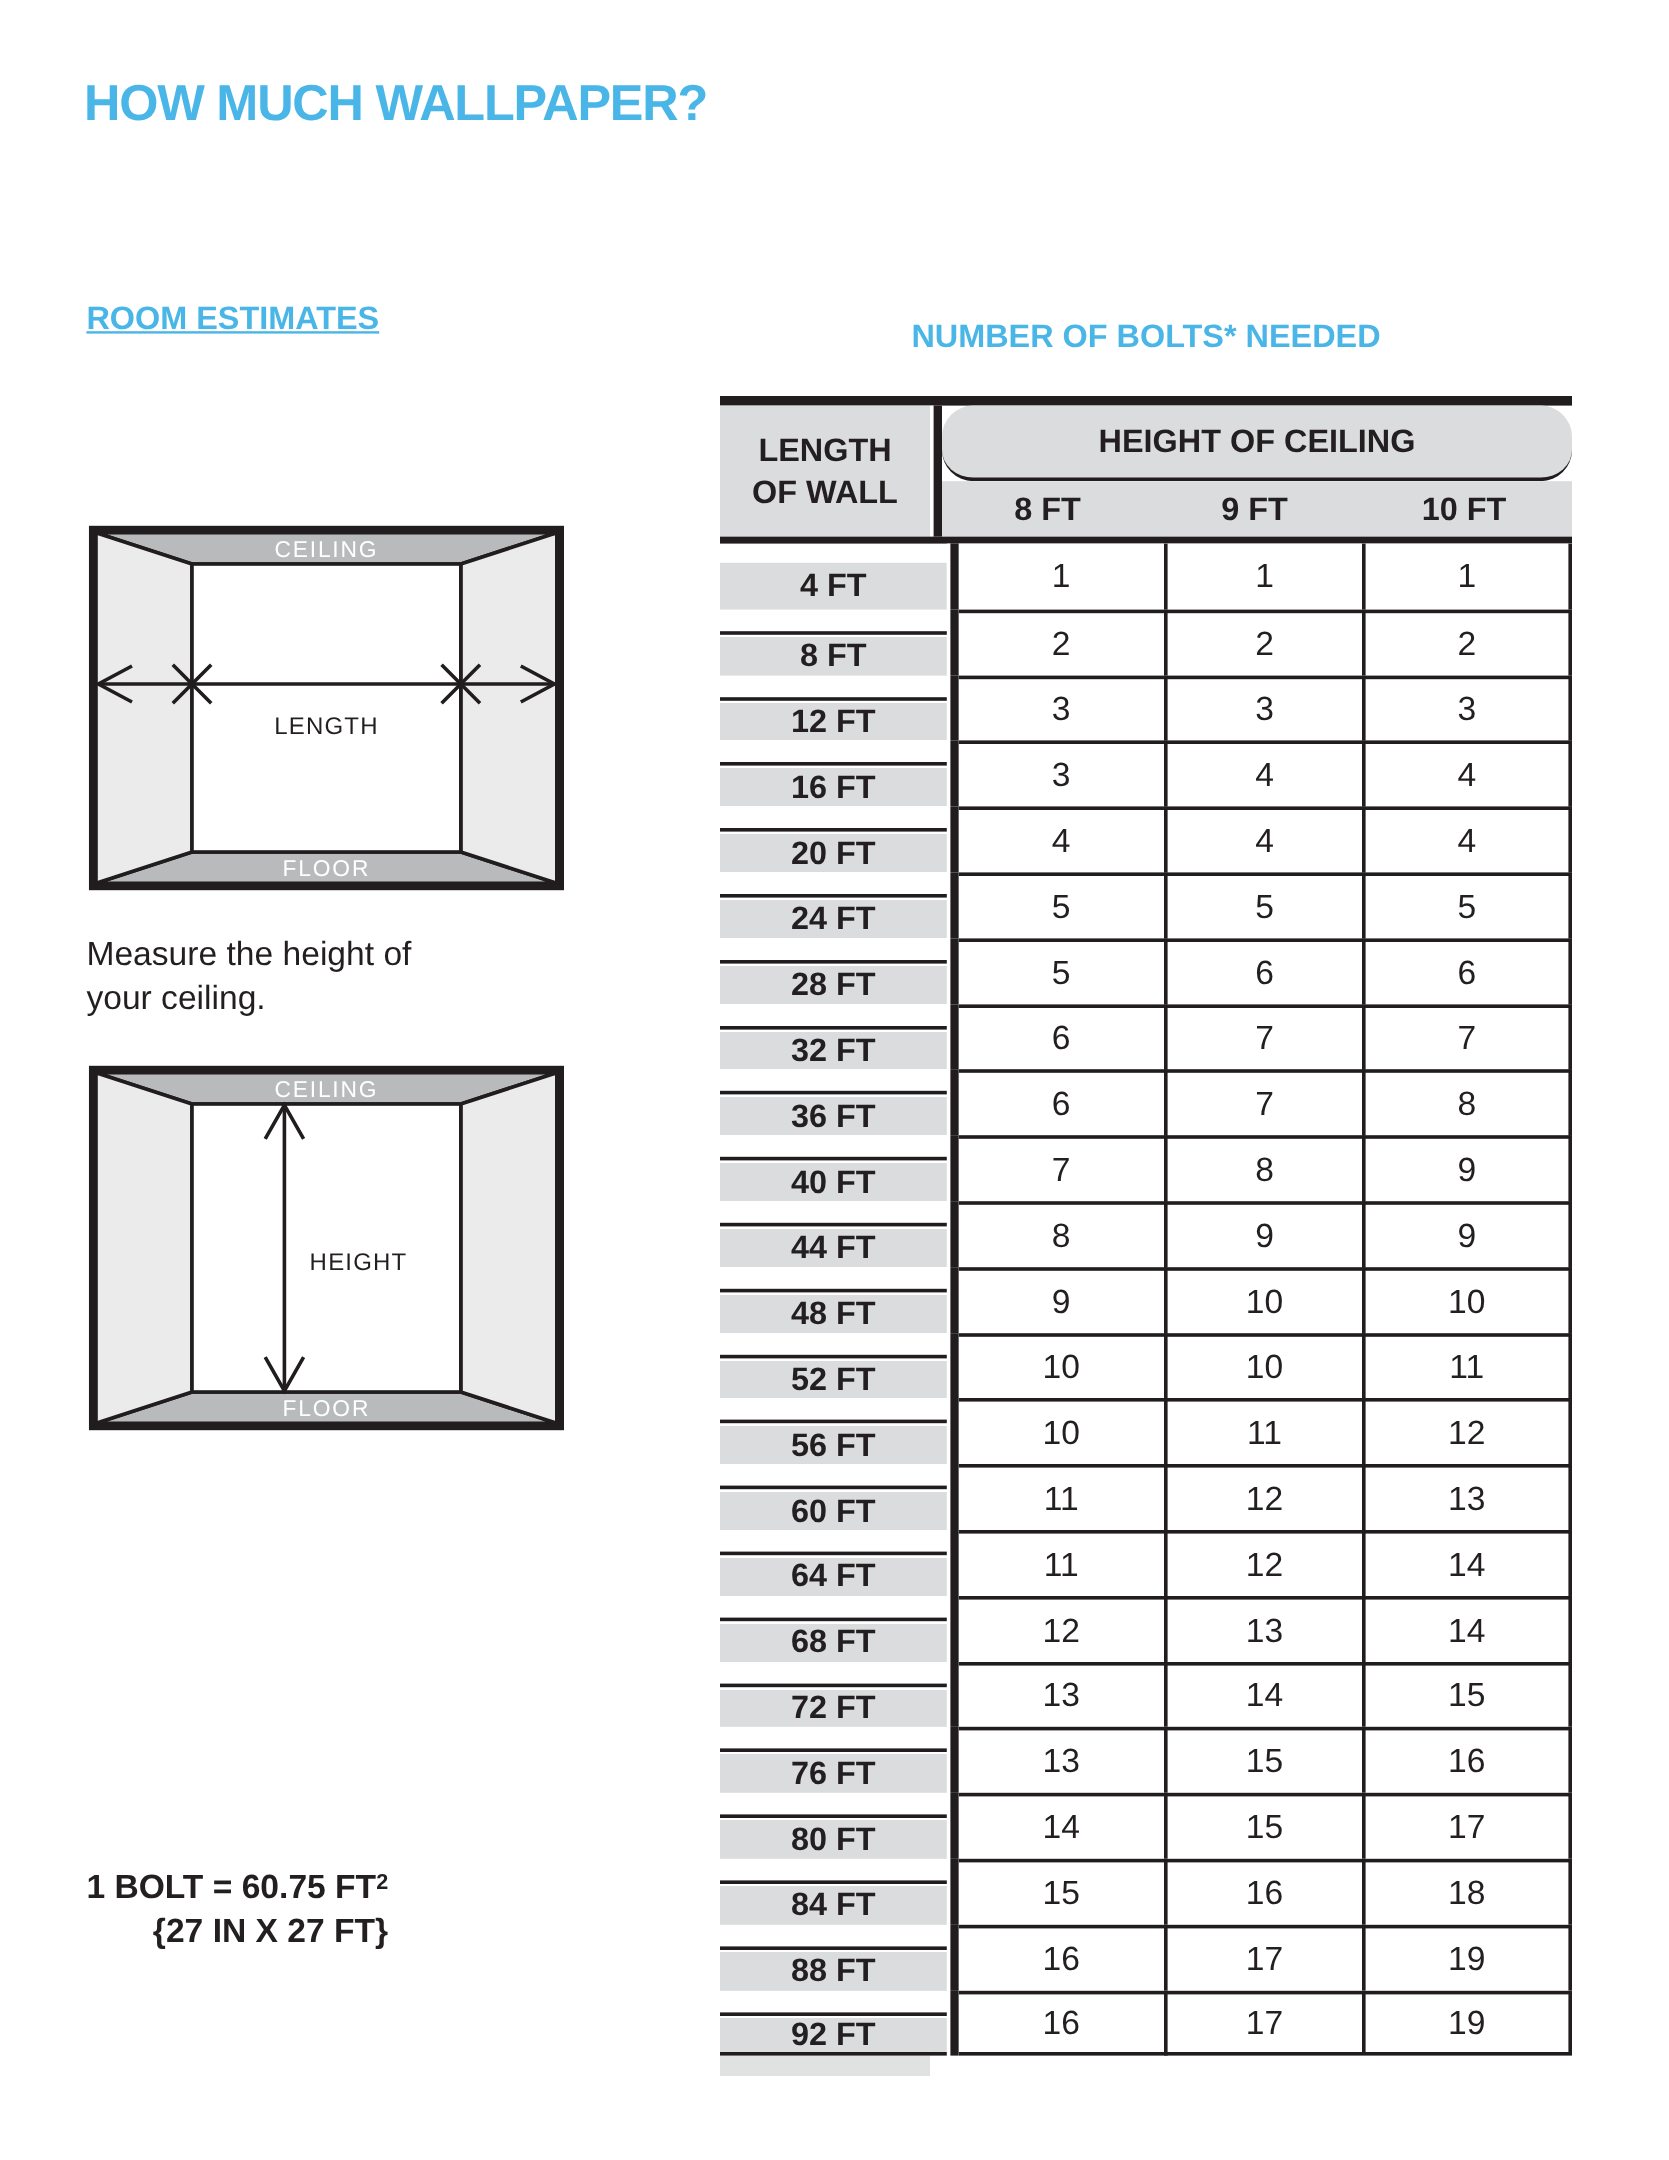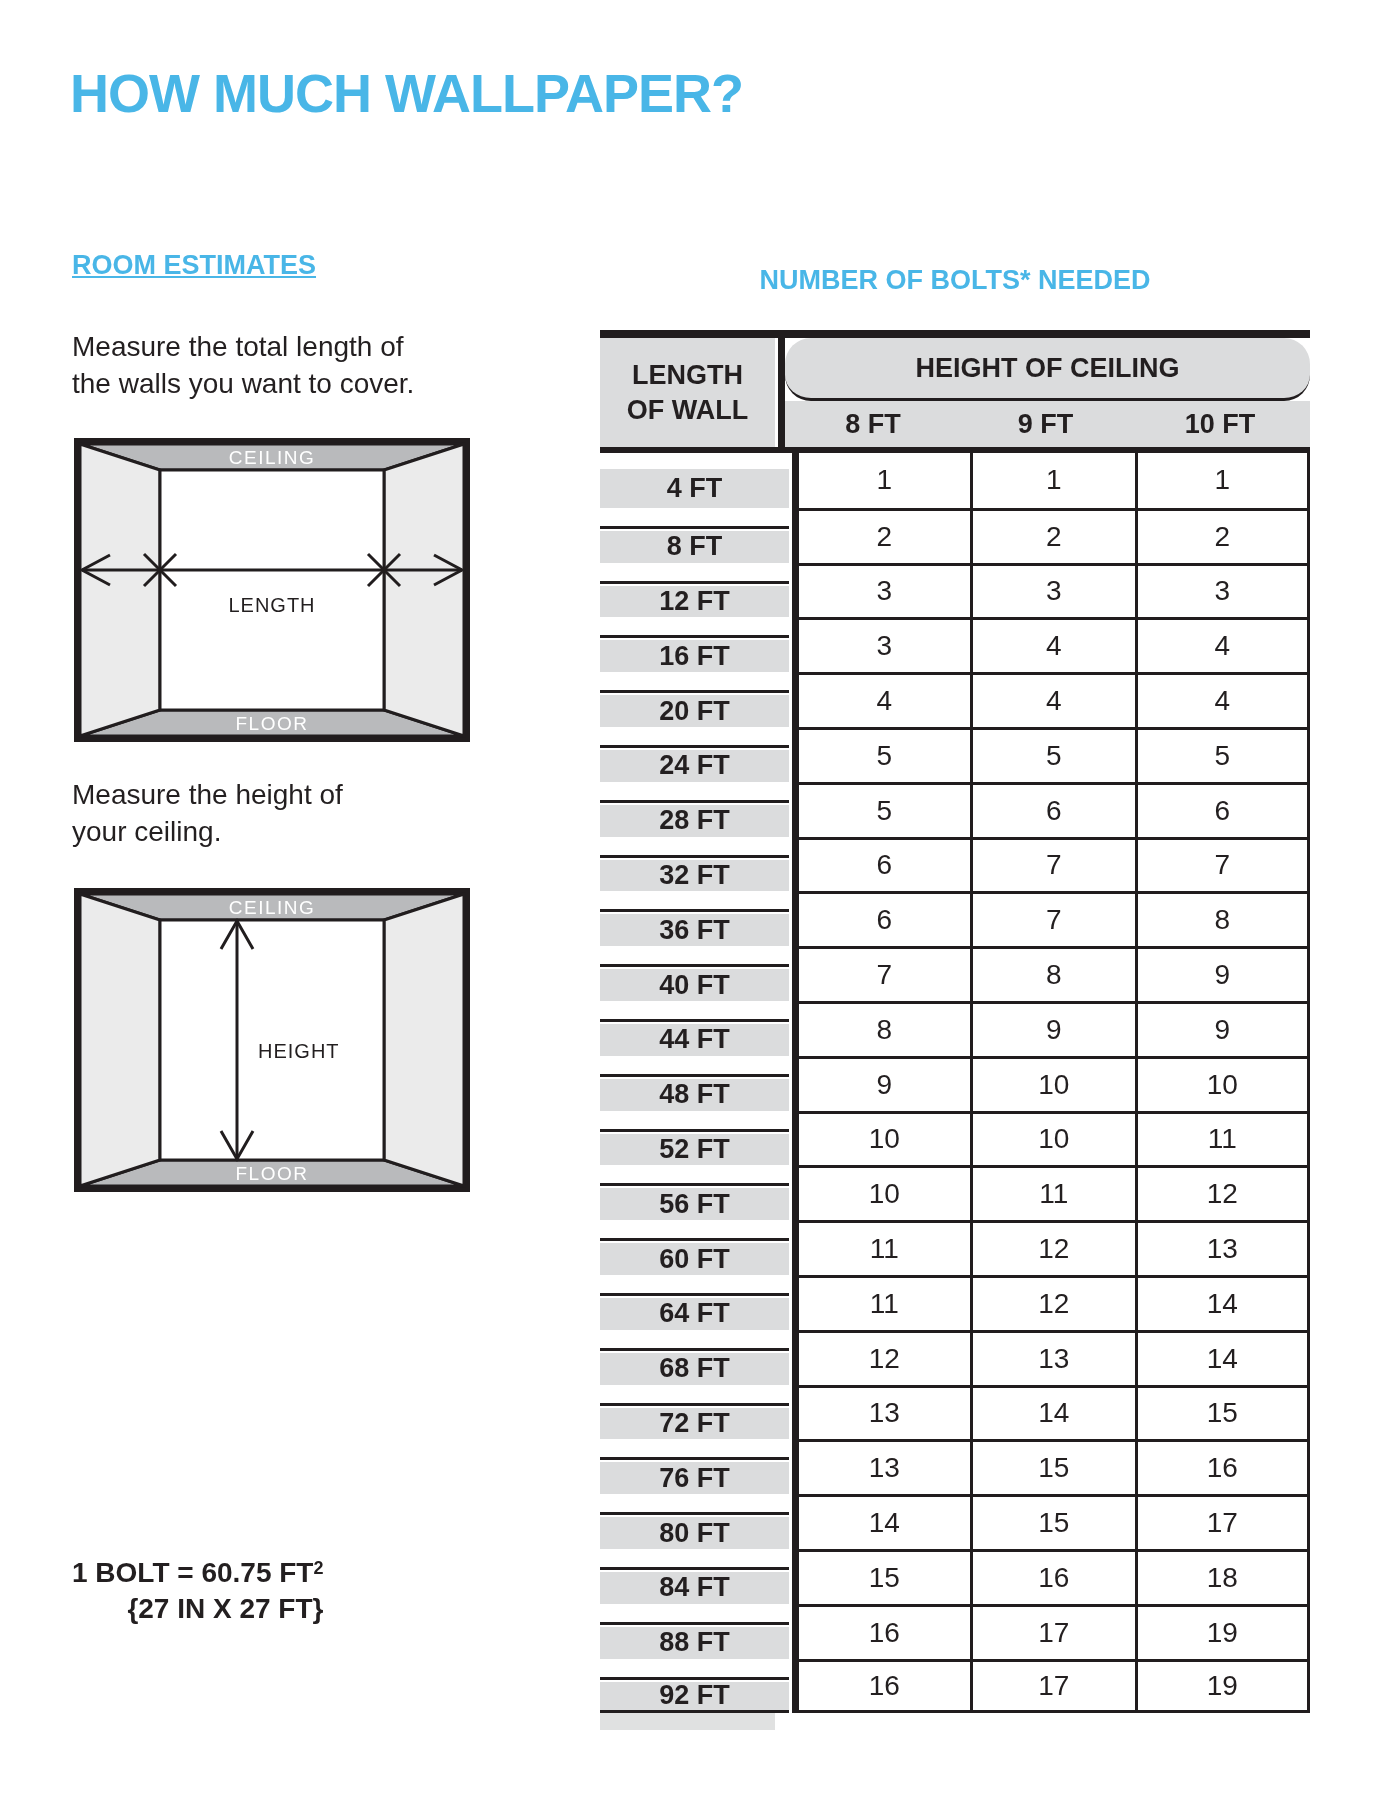--- a/index.html
+++ b/index.html
@@ -11,21 +11,21 @@
     --diagram-side-wall-gray:#EBEBEB;
   }
   html,body{margin:0;padding:0;background:#fff;}
   .page{
     position:relative;width:1391px;height:1800px;background:#ffffff;
     font-family:"Liberation Sans","DejaVu Sans",sans-serif;color:var(--text-black);
     overflow:hidden;
   }
   .page-title{
     position:absolute;left:70px;top:62px;margin:0;
-    font-size:54px;font-weight:bold;letter-spacing:-1px;color:var(--accent-blue);
+    font-size:42px;font-weight:bold;letter-spacing:-1px;color:var(--accent-blue);
     white-space:nowrap;
   }
   .subhead{
     position:absolute;margin:0;font-size:27px;font-weight:bold;color:var(--accent-blue);
     letter-spacing:0px;white-space:nowrap;
   }
   .subhead.left{left:72px;top:250px;text-decoration:underline;}
   .subhead.table-head{left:600px;top:265px;width:710px;text-align:center;}
   .body-text{
     position:absolute;left:72px;margin:0;font-size:28px;line-height:37px;
@@ -91,22 +91,20 @@
 </head>
 <body>
 
 <div class="page">
 
   <h1 class="page-title">HOW MUCH WALLPAPER?</h1>
 
   <h2 class="subhead left">ROOM ESTIMATES</h2>
   <h2 class="subhead table-head">NUMBER OF BOLTS* NEEDED</h2>
 
-  <p class="body-text p1">Measure the total length of
-the walls you want to cover.</p>
 
   <svg class="diagram d1" viewBox="0 0 396 304">
     <rect x="3" y="3" width="390" height="298" fill="#ffffff" stroke="var(--table-border)" stroke-width="6"></rect>
     <polygon points="6,6 390,6 310,32 86,32" fill="var(--diagram-ceiling-floor-gray)" stroke="var(--table-border)" stroke-width="3"></polygon>
     <polygon points="6,298 390,298 310,272 86,272" fill="var(--diagram-ceiling-floor-gray)" stroke="var(--table-border)" stroke-width="3"></polygon>
     <polygon points="6,6 86,32 86,272 6,298" fill="var(--diagram-side-wall-gray)" stroke="var(--table-border)" stroke-width="3"></polygon>
     <polygon points="390,6 310,32 310,272 390,298" fill="var(--diagram-side-wall-gray)" stroke="var(--table-border)" stroke-width="3"></polygon>
     <rect x="86" y="32" width="224" height="240" fill="#ffffff" stroke="var(--table-border)" stroke-width="3"></rect>
     <text class="svgtxt" x="198" y="26" text-anchor="middle" font-size="19" letter-spacing="1.5" fill="#ffffff">CEILING</text>
     <text class="svgtxt" x="198" y="292" text-anchor="middle" font-size="19" letter-spacing="1.5" fill="#ffffff">FLOOR</text>

